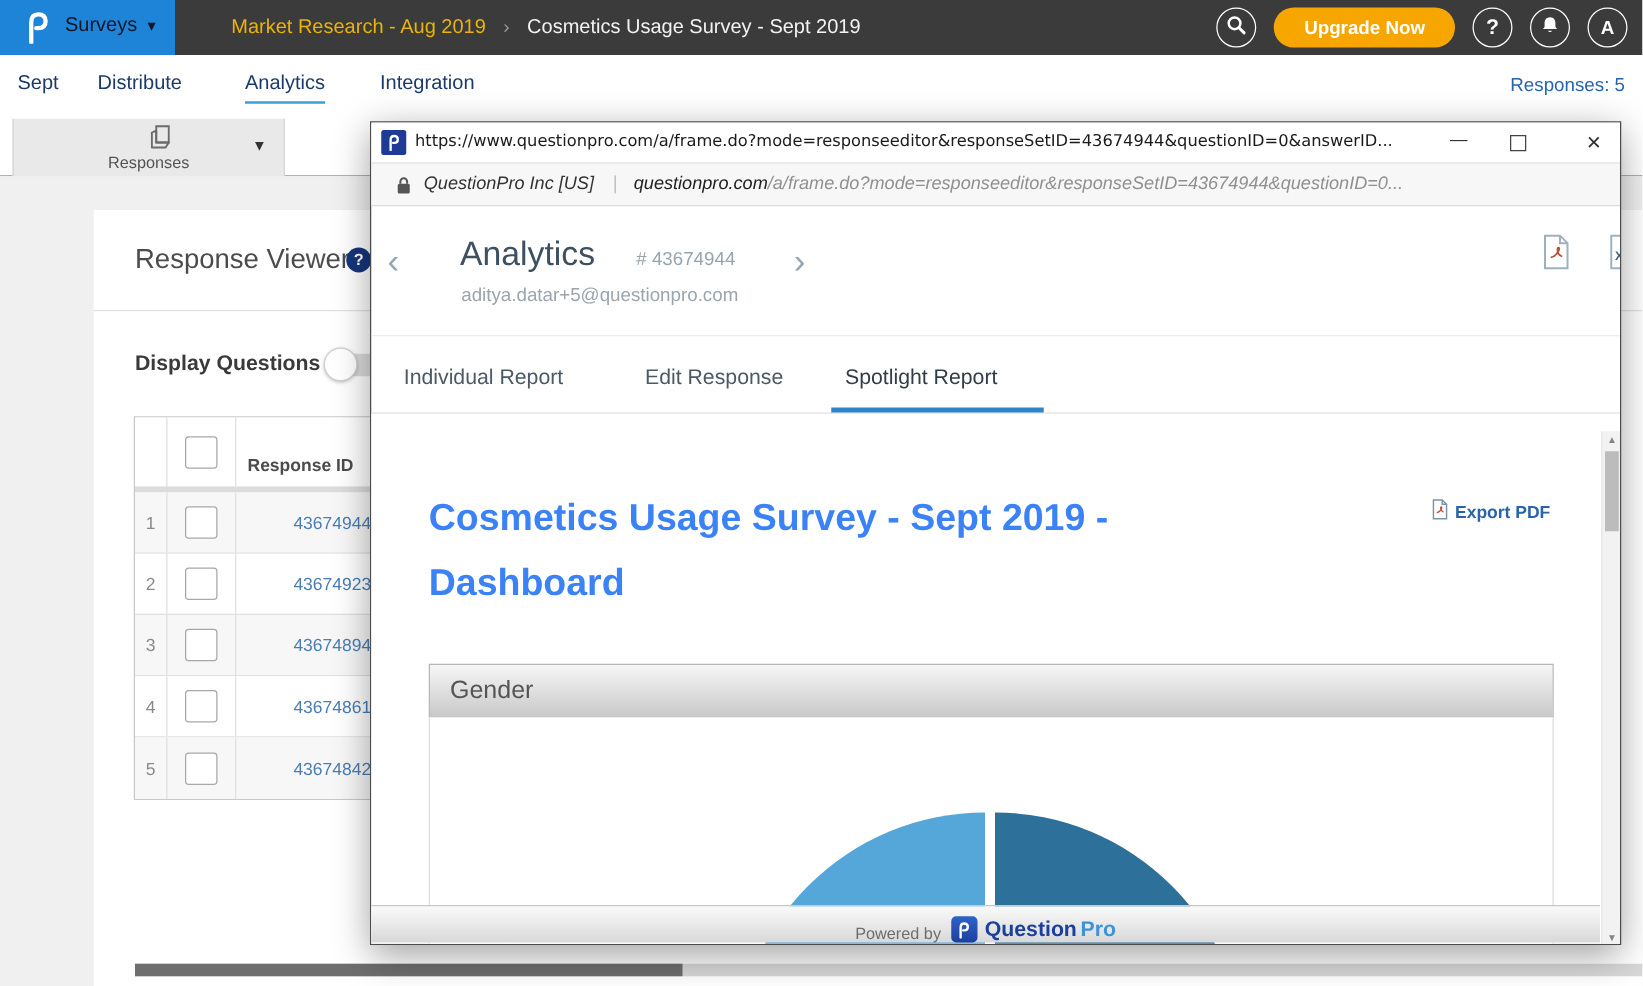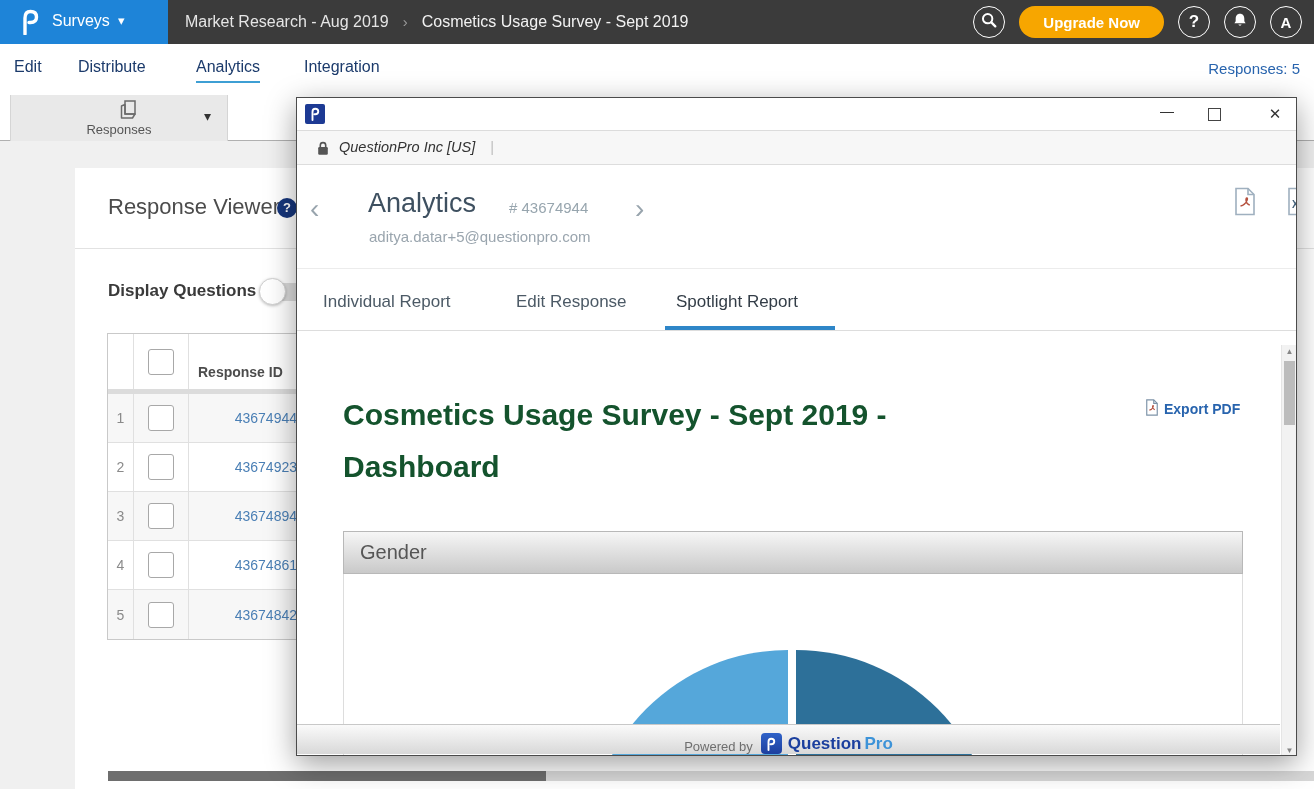--- a/index.html
+++ b/index.html
@@ -1,26 +1,26 @@
 <!DOCTYPE html>
 <html><head>
 <meta charset="utf-8">
 <style>
   * { margin:0; padding:0; box-sizing:border-box; }
   html,body { width:1314px; height:789px; font-family:"Liberation Sans", sans-serif; }
   .stage { position:relative; width:1314px; height:789px; background:#ffffff; overflow:hidden; }
 
   
   .topbar { position:absolute; left:0; top:0; width:1314px; height:44px; background:#3b3b3b; }
-  .logo-block { position:absolute; left:0; top:0; width:168px; height:44px; background:#1e84d8; color:#ffffff; cursor:pointer; }
+  .logo-block { position:absolute; left:0; top:0; width:140px; height:44px; background:#1e84d8; color:#0f172a; cursor:pointer; }
   .logo-mark { position:absolute; left:18px; top:9px; }
   .logo-block .lbl { position:absolute; left:52px; top:12px; font-size:16px; }
   .logo-block .caret { position:absolute; left:118px; top:13px; font-size:13px; }
   .breadcrumb { position:absolute; left:185px; top:0; height:44px; line-height:44px; font-size:16px; white-space:nowrap; }
-  .crumb-folder { color:#e5e5e5; cursor:pointer; }
+  .crumb-folder { color:#eab308; cursor:pointer; }
   .crumb-sep { color:#9a9a9a; margin:0 14px; font-size:15px; }
   .crumb-current { color:#f2f2f2; }
   .topbar-right { position:absolute; right:12px; top:6px; height:32px; display:flex; align-items:center; gap:14px; }
   .circle-btn { width:32px; height:32px; border:1.6px solid #fff; border-radius:50%; display:flex; align-items:center; justify-content:center; color:#fff; font-weight:bold; cursor:pointer; flex:0 0 auto; }
   .upgrade-btn { height:32px; padding:0 24px; background:#f7a600; border-radius:16px; color:#fff; font-size:15px; font-weight:bold; display:flex; align-items:center; cursor:pointer;text-align:right; }
   .help-glyph { font-size:17px; } .avatar-glyph { font-size:15px; }
 
   
   .navrow { position:absolute; left:0; top:44px; width:1314px; height:51px; background:#fff; }
   .nav-item { position:absolute; top:14px; font-size:16px; color:#1b3a6b; font-weight:500; cursor:pointer; }
@@ -90,21 +90,21 @@
   .resp-email { position:absolute; left:72px; top:63px; font-size:15px; color:#9aa5ae; }
   .doc-icon-pdf { position:absolute; left:936px; top:22px; cursor:pointer; }
   .doc-icon-xls { position:absolute; left:989px; top:22px; cursor:pointer; }
 
   .pp-tabs { position:absolute; left:0; top:171px; width:100%; height:62px; border-bottom:1px solid #ddd; }
   .pp-tab { position:absolute; top:23px; font-size:17px; color:#4c5a66; cursor:pointer; }
   .tab-individual { left:26px; } .tab-edit { left:219px; } .tab-spotlight { left:379px; color:#333d47; font-weight:500; }
   .tab-underline { position:absolute; left:368px; bottom:0; width:170px; height:4px; background:#2e86c8; }
 
   .pp-content { position:absolute; left:0; top:233px; width:100%; height:426px; background:#fff; overflow:hidden; }
-  .dash-title { position:absolute; left:46px; top:58px; width:640px; font-size:30px; line-height:52px; font-weight:700; color:#14532d; }
+  .dash-title { position:absolute; left:46px; top:58px; width:640px; font-size:30px; line-height:52px; font-weight:700; color:#3b82f6; }
   .export-link { position:absolute; left:848px; top:68px; font-size:14px; font-weight:600; color:#2864ae; cursor:pointer; display:flex; align-items:center; gap:5px; }
 
   .panel { position:absolute; left:46px; top:200px; width:900px; }
   .panel-head { height:43px; background:linear-gradient(#f6f6f6, #c9c9c9); border:1px solid #b8b8b8; font-size:20px; color:#555; line-height:41px; padding-left:16px; }
   .panel-body { position:relative; height:183px; background:#fff; border-left:1px solid #ddd; border-right:1px solid #ddd; overflow:hidden; }
   .pie-left  { position:absolute; left:244px; top:76px; width:200px; height:400px; border-radius:200px 0 0 200px; background:#55a7da; }
   .pie-right { position:absolute; left:452px; top:76px; width:200px; height:400px; border-radius:0 200px 200px 0; background:#2d7099; }
 
   .pp-footer { position:absolute; left:0; top:626px; width:983px; height:30px; background:linear-gradient(#fafafa, #d8d8d8); border-top:1px solid #c8c8c8; z-index:5; display:flex; align-items:flex-end; justify-content:center; gap:8px; }
   .powered-by { font-size:13px; color:#6e6e6e; }
@@ -156,21 +156,21 @@
             </svg>
         </span>
       </div>
       <div class="circle-btn">
         <span class="avatar-glyph">A</span>
       </div>
     </div>
   </header>
 
   <nav class="navrow">
-    <span class="nav-item nav-edit">Edit</span>
+    <span class="nav-item nav-edit">Sept</span>
     <span class="nav-item nav-distribute">Distribute</span>
     <span class="nav-item nav-analytics active">Analytics</span>
     <span class="nav-item nav-integration">Integration</span>
     <span class="responses-count">Responses: 5</span>
   </nav>
 
   <div class="toolbar">
     <div class="tool-responses">
       <span class="tool-icon">
         <svg width="26" height="24" viewBox="0 0 26 24">
@@ -259,34 +259,36 @@
   </div>
 
   <div class="popup">
 
     <div class="pp-titlebar">
       <span class="pp-favicon">
         <svg width="12" height="14" viewBox="0 0 24 26">
             <path d="M7 25 L7 9 Q7 2.5 12.5 2.5 Q18.5 2.5 18.5 8 Q18.5 13.5 12.5 13.5 L11 13.5" fill="none" stroke="#fff" stroke-width="3.8" stroke-linecap="round"></path>
           </svg>
       </span>
+      <span class="pp-url">https://www.questionpro.com/a/frame.do?mode=responseeditor&amp;responseSetID=43674944&amp;questionID=0&amp;answerID...</span>
       <span class="win-min">—</span>
       <span class="win-max"></span>
       <span class="win-close">✕</span>
     </div>
 
     <div class="pp-addressbar">
       <span class="lock-icon">
         <svg width="12" height="15" viewBox="0 0 12 15">
             <rect x="1.2" y="6" width="9.6" height="7.8" rx="1.2" fill="#555"></rect>
             <path d="M3.3 6 V4.3 A2.7 2.7 0 0 1 8.7 4.3 V6" fill="none" stroke="#555" stroke-width="1.6"></path>
           </svg>
       </span>
       <span class="sec-org">QuestionPro Inc [US]</span>
       <span class="sec-sep">|</span>
+      <span class="sec-url"><span class="sec-domain">questionpro.com</span><span class="sec-path">/a/frame.do?mode=responseeditor&amp;responseSetID=43674944&amp;questionID=0...</span></span>
     </div>
 
     <div class="pp-resphead">
       <span class="chev chev-left">‹</span>
       <span class="resp-title">Analytics</span>
       <span class="resp-id"># 43674944</span>
       <span class="chev chev-right">›</span>
       <span class="resp-email">aditya.datar+5@questionpro.com</span>
       <span class="doc-icon-pdf">
         <svg width="24" height="29" viewBox="0 0 24 29">

